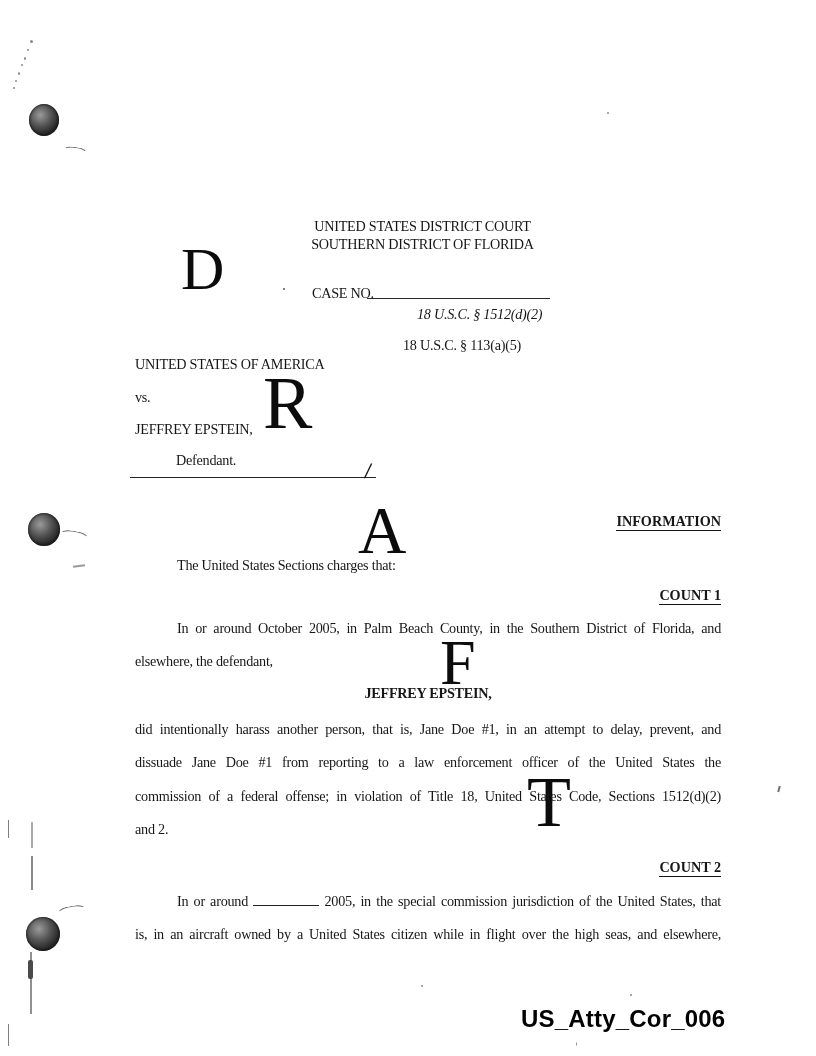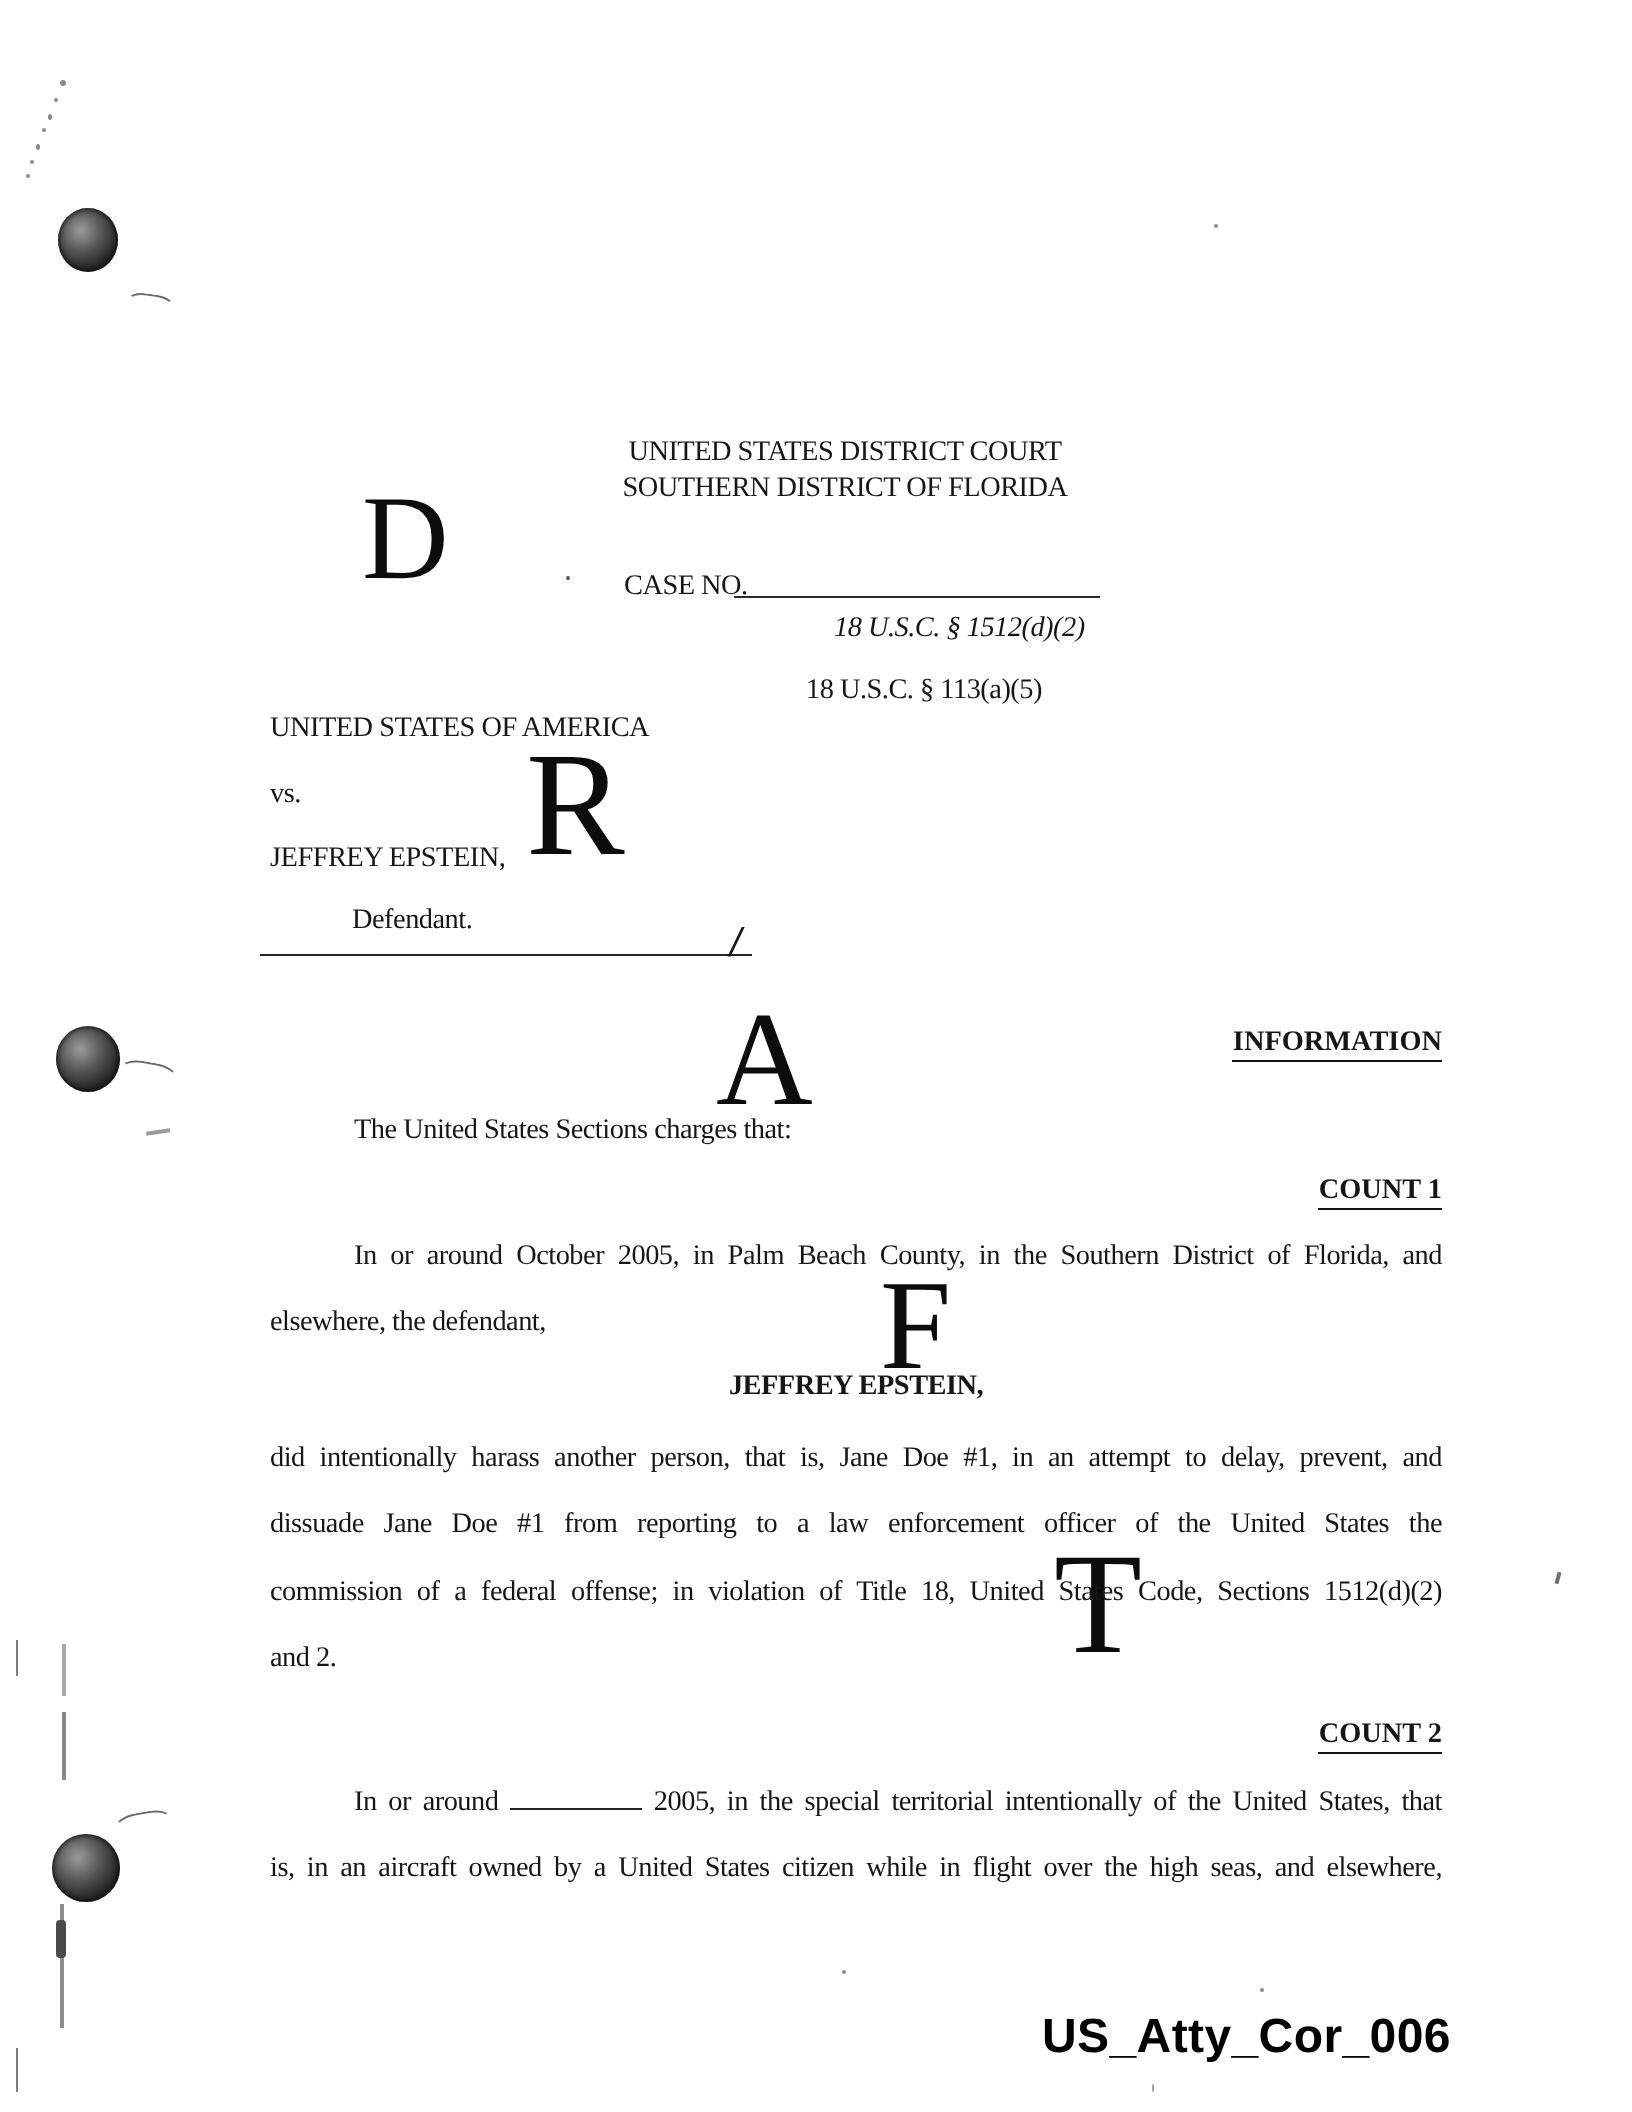--- a/index.html
+++ b/index.html
@@ -119,19 +119,19 @@
   <div class="line just" style="top:754px;">dissuade Jane Doe #1 from reporting to a law enforcement officer of the United States the</div>
   <div class="line just" style="top:788px;">commission of a federal offense; in violation of Title 18, United States Code, Sections 1512(d)(2)</div>
   <div class="line" style="top:821px;">and 2.</div>
 
   <div class="heading-wrap bold" style="top:859px;">
     <span class="underlined">COUNT 2</span>
   </div>
   <div class="line just indent" style="top:893px;">
     <span>In or around</span>
     <span class="blank"></span>
-    <span>2005, in the special territorial intentionally of the United States, that</span>
+    <span>2005, in the special commission jurisdiction of the United States, that</span>
   </div>
   <div class="line just" style="top:926px;">is, in an aircraft owned by a United States citizen while in flight over the high seas, and elsewhere,</div>
 
   <div class="stamp" style="left:521px; top:1005px;">US_Atty_Cor_006</div>
 
 </div>
 
 </body></html>

